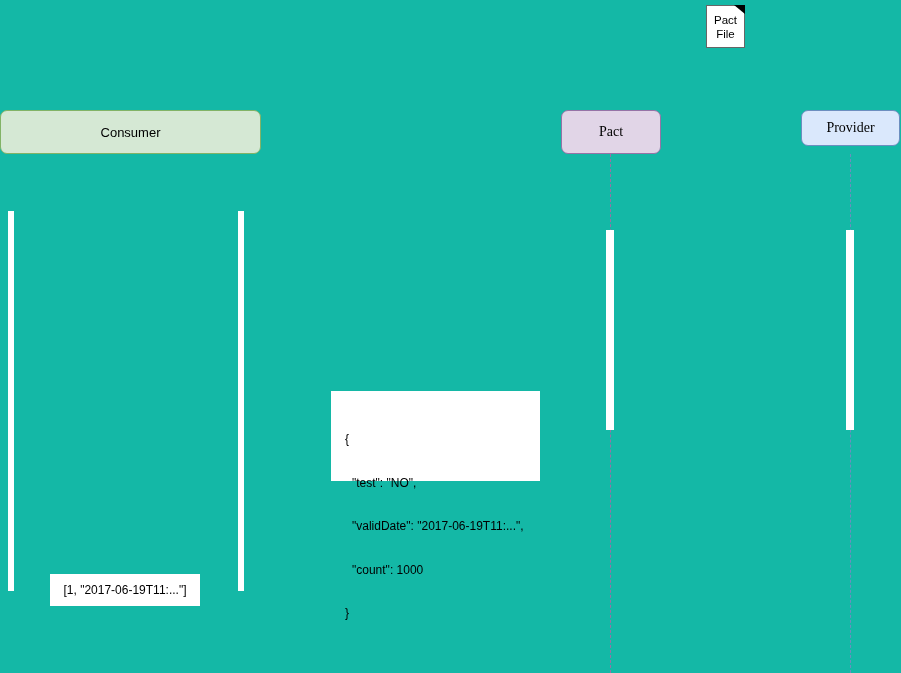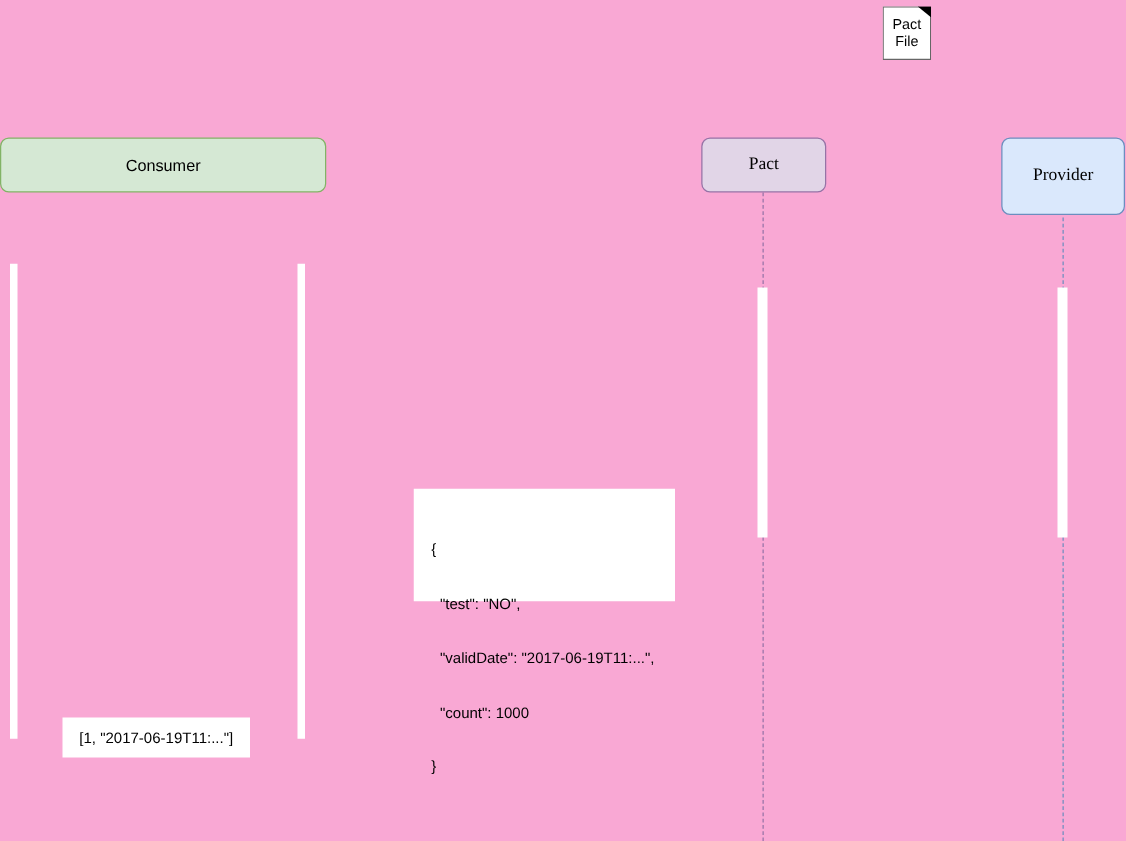--- a/index.html
+++ b/index.html
@@ -4,21 +4,21 @@
 <style>
   html, body {
     margin: 0;
     padding: 0;
     background: #000000;
   }
   #canvas {
     position: relative;
     width: 901px;
     height: 673px;
-    background: #f9a8d4;
+    background: #14b8a6;
     overflow: hidden;
     font-family: "Liberation Sans", sans-serif;
   }
 
   
   .participant {
     position: absolute;
     box-sizing: border-box;
     border-radius: 7px;
     border-style: solid;
@@ -56,21 +56,21 @@
     color: #000000;
   }
   .p-pact .plabel {
     font-family: "Liberation Serif", serif;
     font-size: 14px;
   }
   .p-provider {
     left: 801px;
     top: 110px;
     width: 99px;
-    height: 62px;
+    height: 36px;
     background: #dae8fc;
     border-color: #6c8ebf;
     color: #000000;
   }
   .p-provider .plabel {
     font-family: "Liberation Serif", serif;
     font-size: 14px;
   }
 
   

